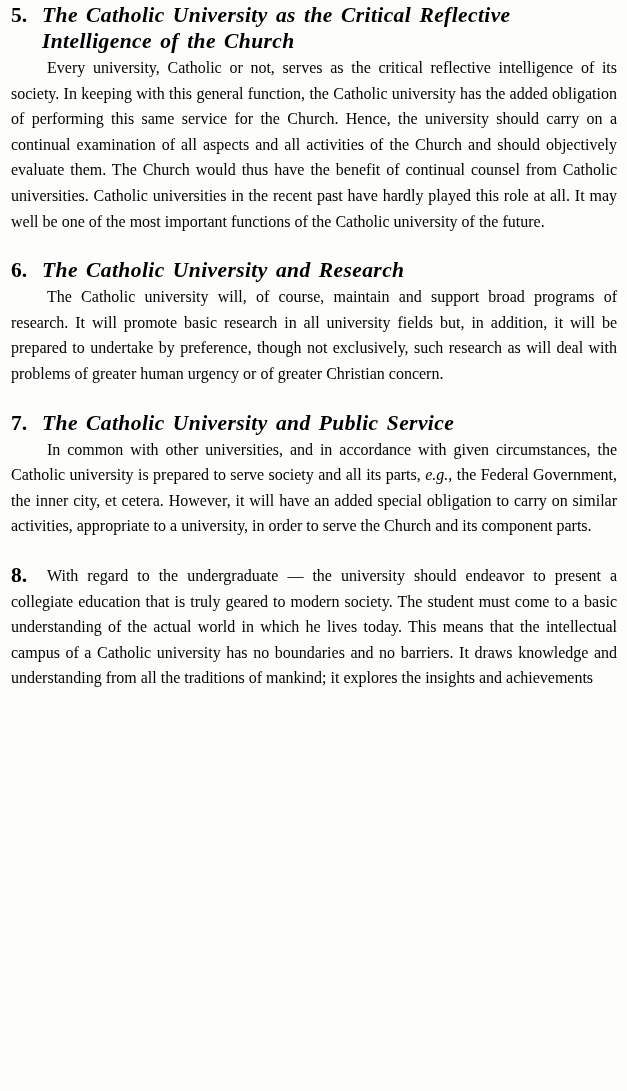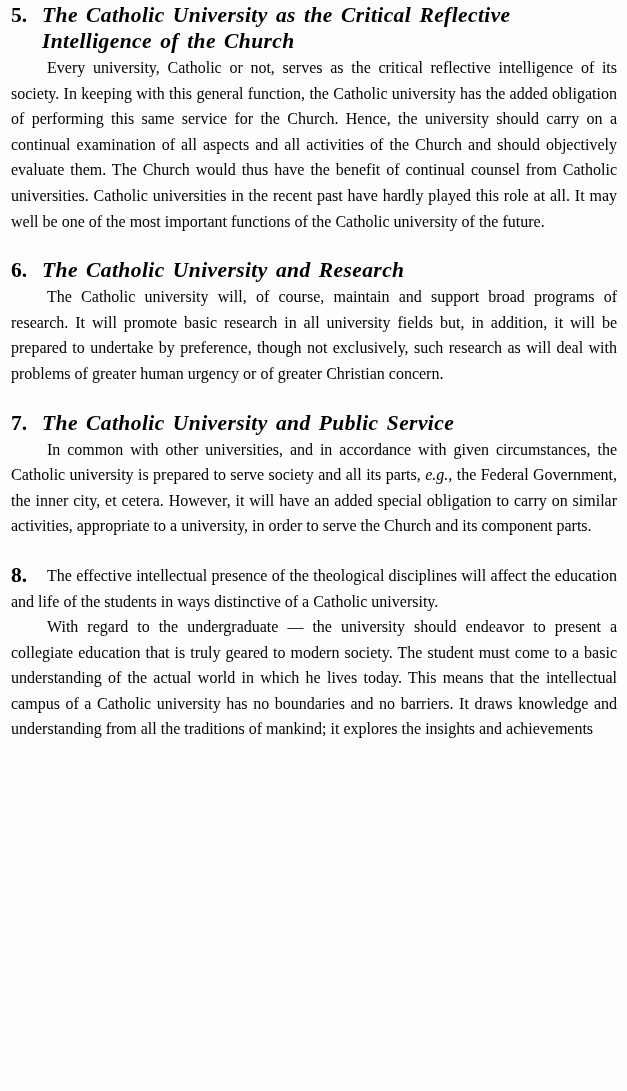--- a/index.html
+++ b/index.html
@@ -82,17 +82,16 @@
     <div class="gap-section"></div>
 
     <h2 class="section-heading"><span class="num">7.</span><span>The Catholic University and Public Service</span></h2>
     <div class="gap-head-para"></div>
     <p class="para">In common with other universities, and in accordance with given circumstances, the Catholic university is prepared to serve society and all its parts, <em class="inline-italic">e.g.,</em> the Federal Government, the inner city, et cetera. However, it will have an added special obligation to carry on similar activities, appropriate to a university, in order to serve the Church and its component parts.</p>
 
     <div class="gap-section"></div>
 
     <h2 class="section-heading"><span class="num">8.</span></h2>
     <div class="gap-head-para"></div>
-    <p class="para">The effective intellectual presence of the theological disciplines will affect the education and life of the students in ways distinctive of a Catholic university.</p>
     <p class="para">With regard to the undergraduate — the university should endeavor to present a collegiate education that is truly geared to modern society. The student must come to a basic understanding of the actual world in which he lives today. This means that the intellectual campus of a Catholic university has no boundaries and no barriers. It draws knowledge and understanding from all the traditions of mankind; it explores the insights and achievements</p>
 
   </div>
 </div>
 
 </body></html>

